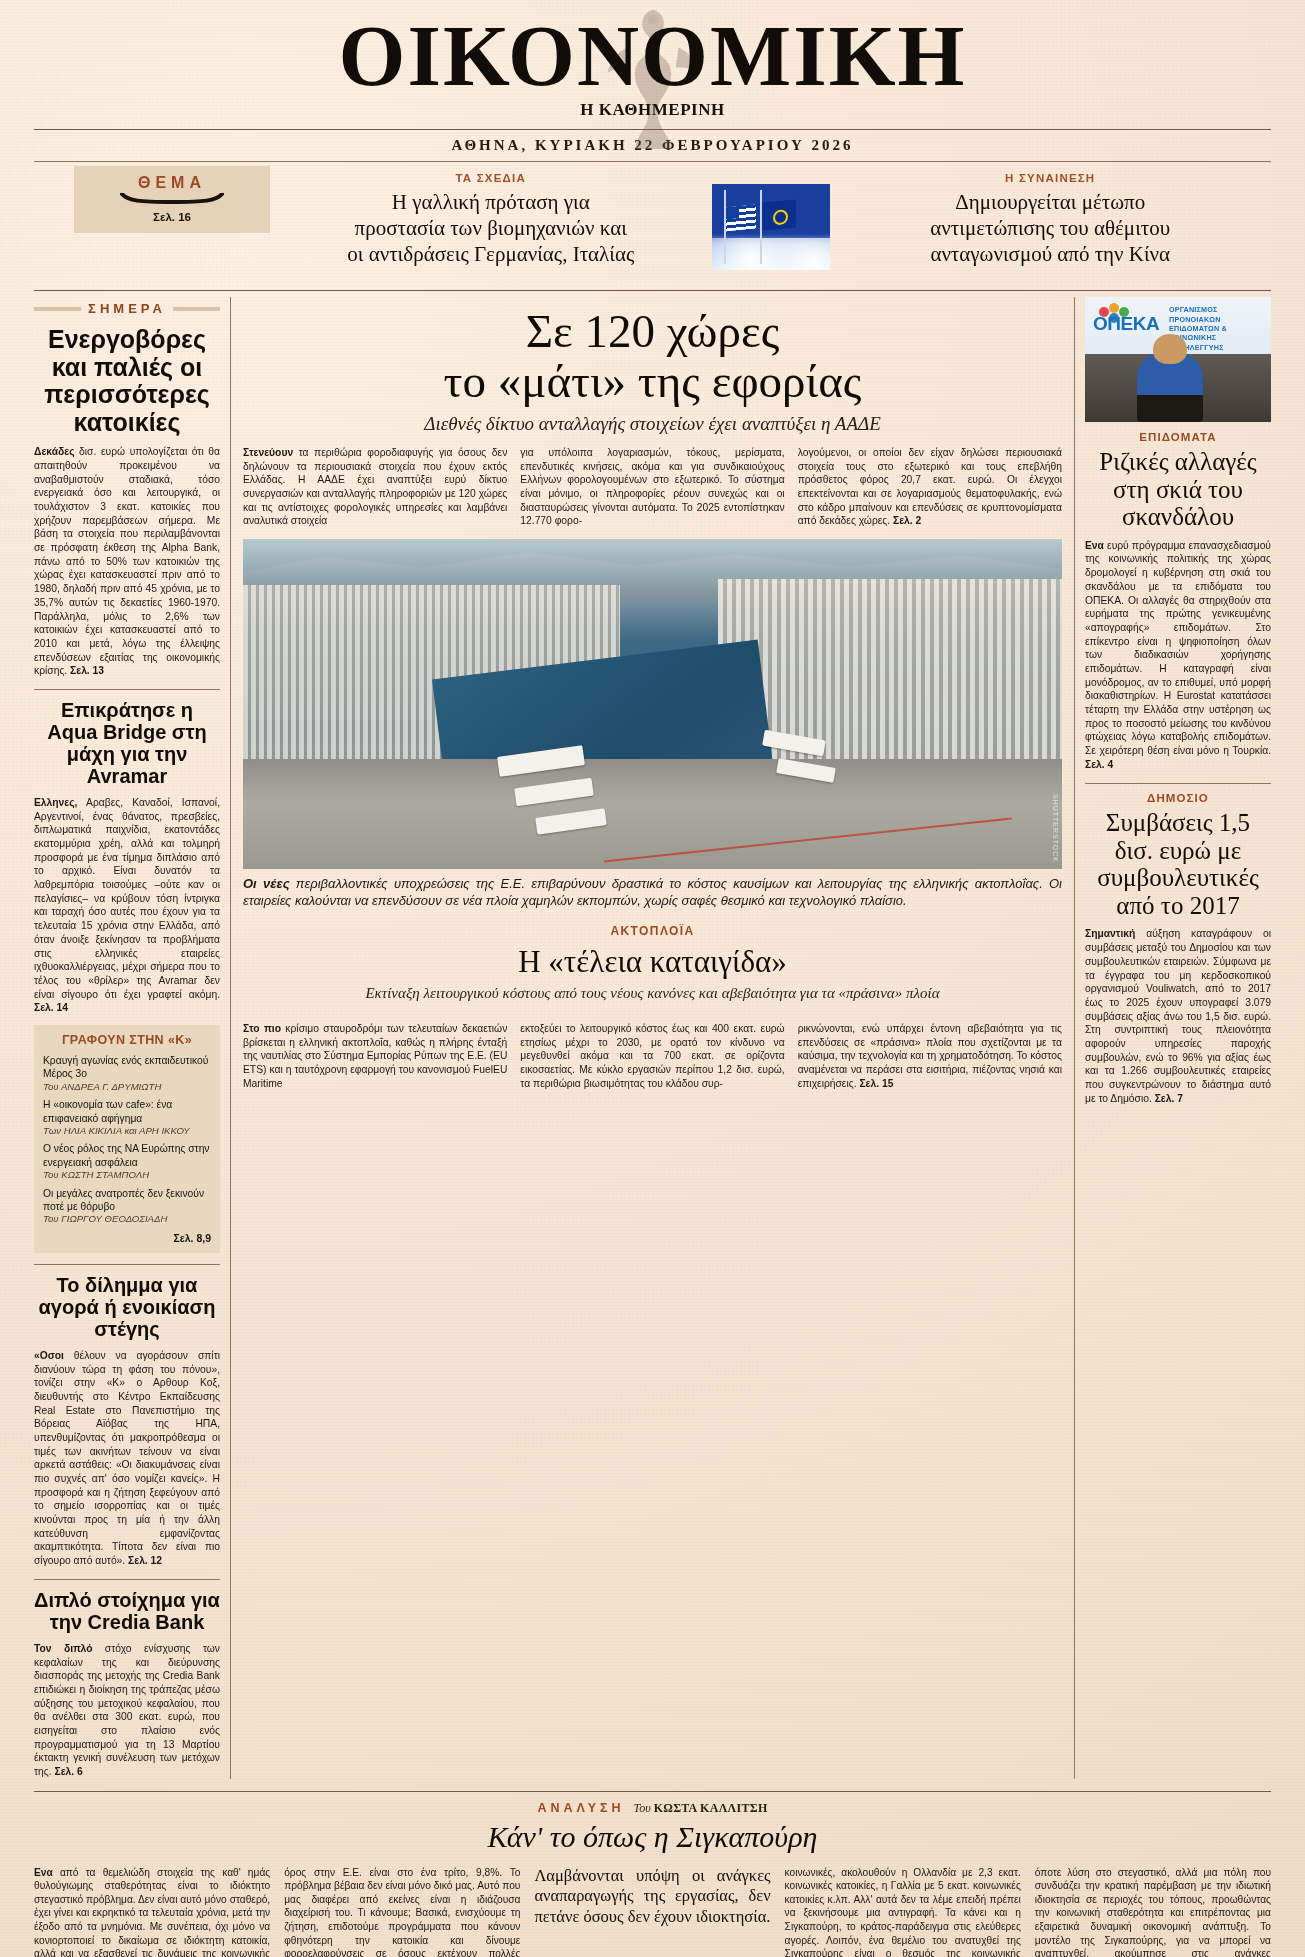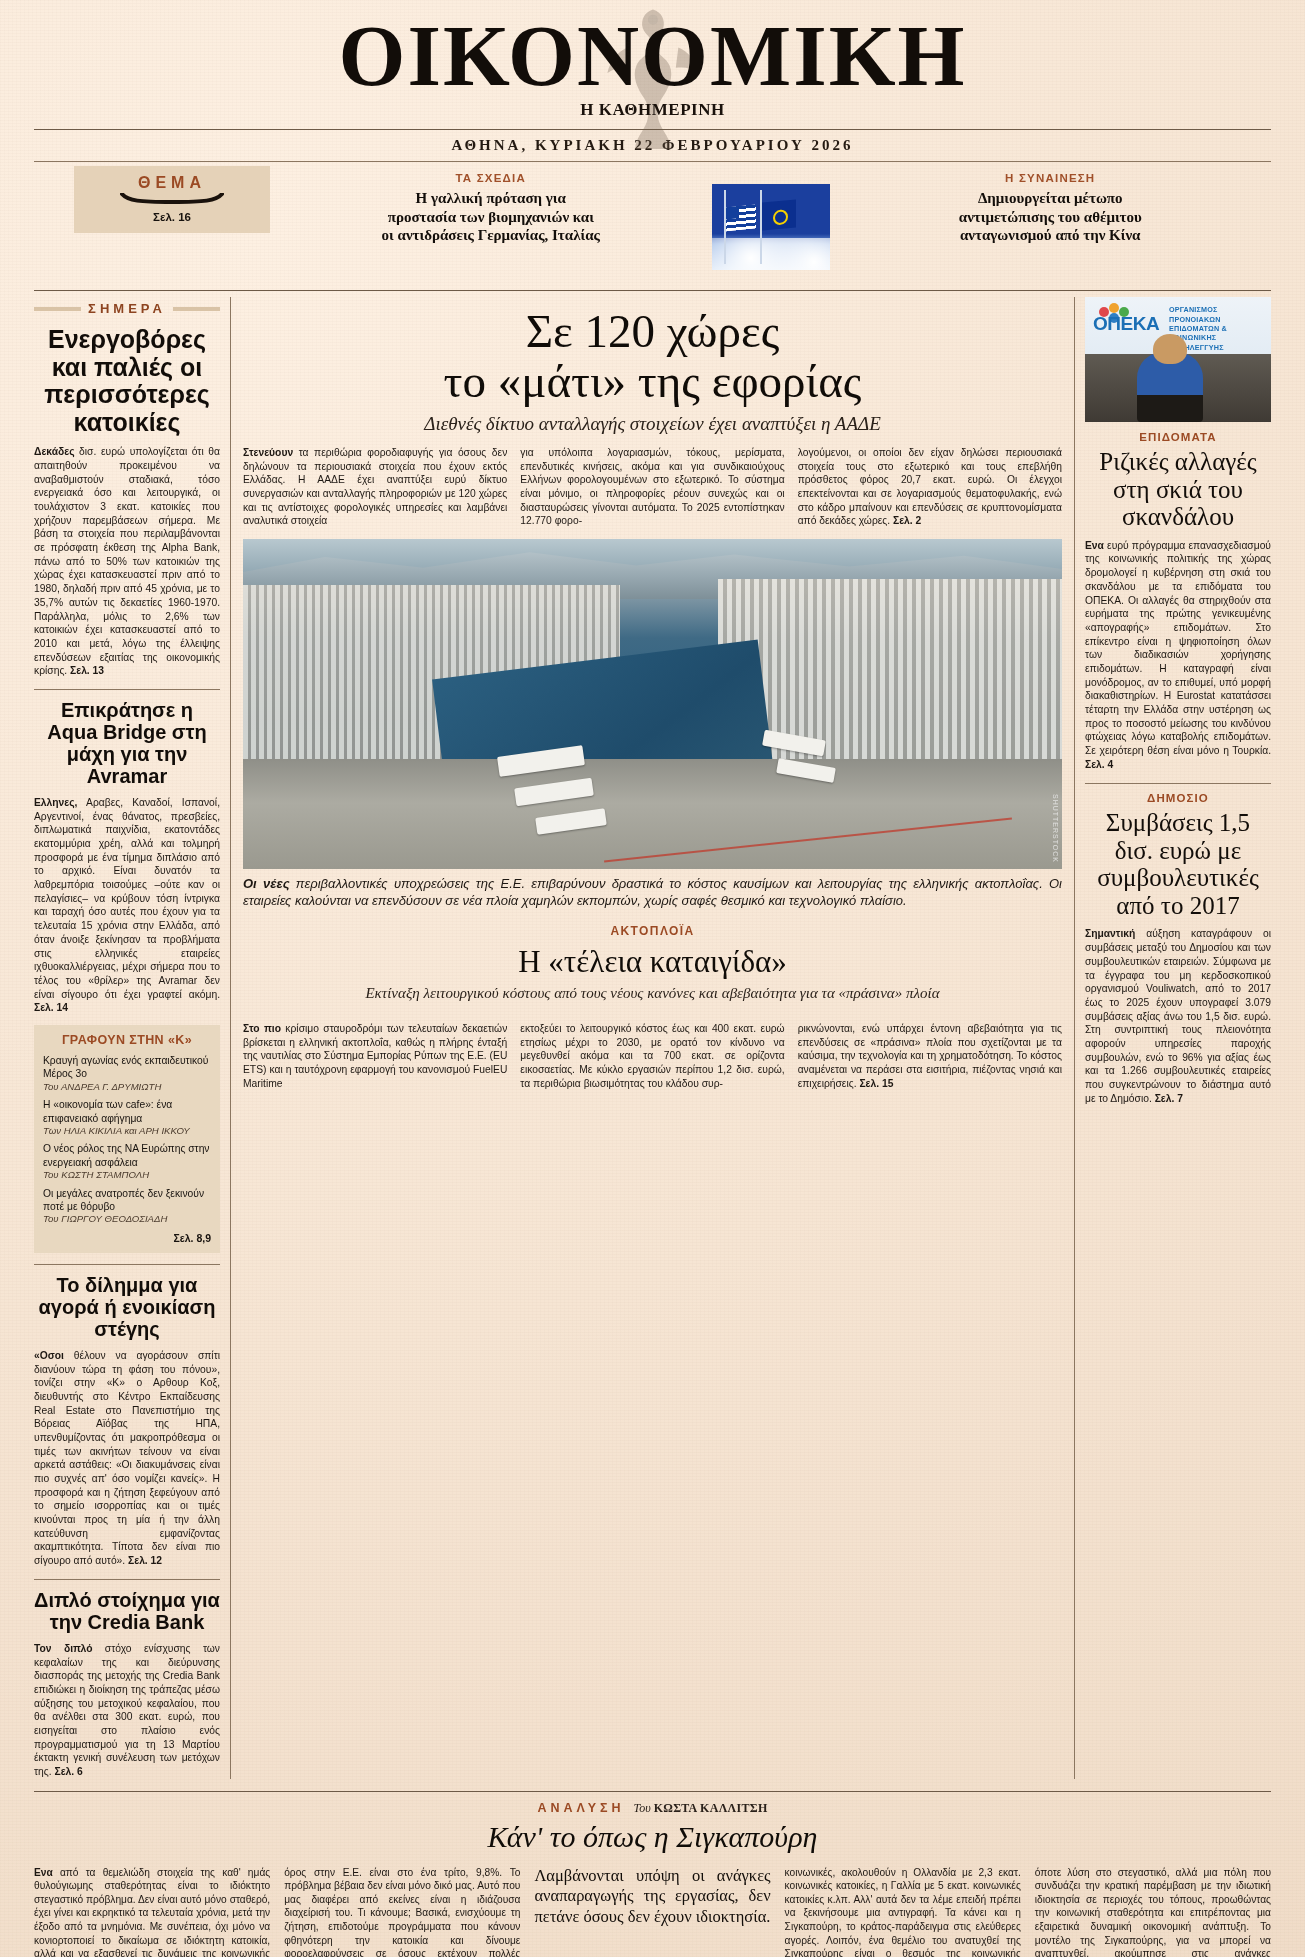--- a/index.html
+++ b/index.html
@@ -66,21 +66,21 @@
   .thema-title{
     font-size:18px;font-weight:700;line-height:1.16;color:#120d09;
   }
   .thema-page{font-size:11.5px;font-weight:700;margin-top:5px;}
   .banner-col{flex:1;padding:6px 14px 0;text-align:center;box-sizing:border-box;}
   .banner-kicker{
     font-size:11.5px;font-weight:700;color:#a0502a;letter-spacing:1.2px;margin-bottom:5px;
   }
   .banner-head{
     font-family:"Liberation Serif", serif;
-    font-size:15px;line-height:1.24;color:#130e0a;font-weight:700;
+    font-size:21px;line-height:1.24;color:#130e0a;font-weight:400;
   }
   .flagimg{
     width:118px;height:86px;flex:0 0 118px;align-self:center;margin-top:4px;
     background:linear-gradient(#1b3f9e 0%,#1b3f9e 58%,#7ba2dd 70%,#cfe0f5 100%);
     position:relative;overflow:hidden;
   }
   .flagimg .gr{
     position:absolute;left:14px;top:22px;width:30px;height:24px;
     background:repeating-linear-gradient(#123f9c 0 3px,#fff 3px 6px);
     transform:skewY(-6deg);

